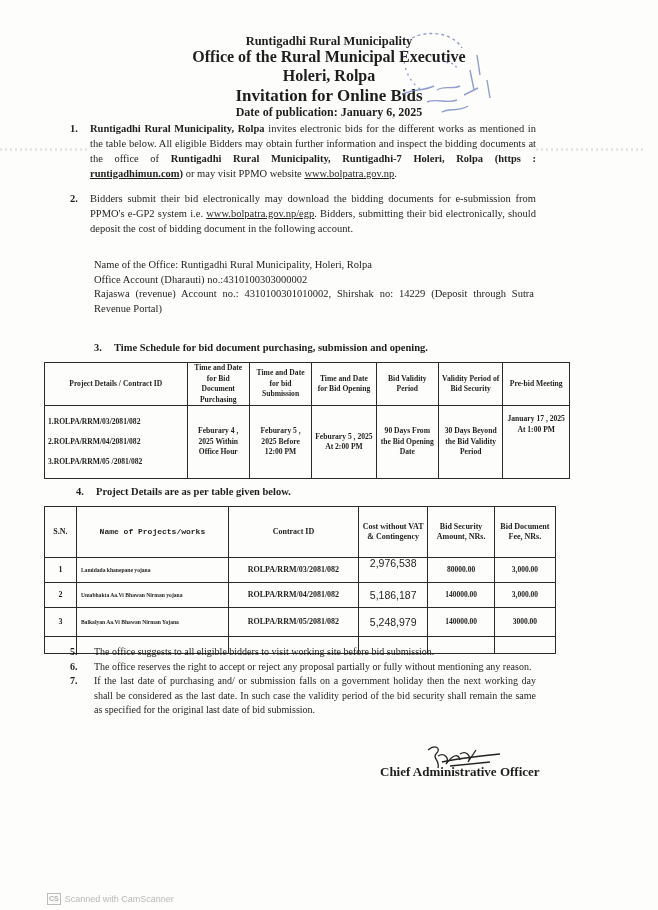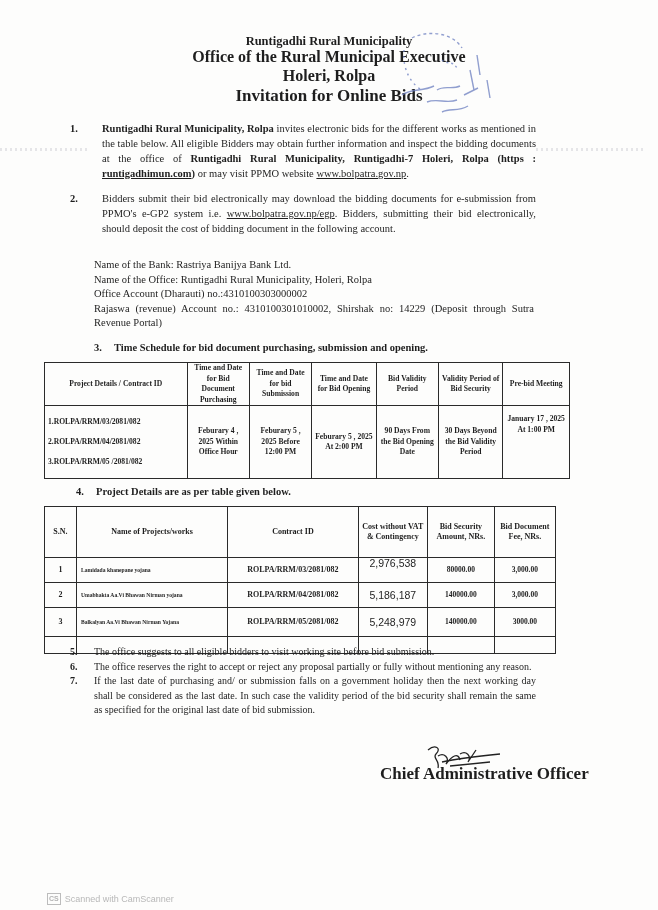--- a/index.html
+++ b/index.html
@@ -18,21 +18,21 @@
   .h4 { font-size: 17px; margin-top: 1px; }
   .h5 { font-size: 12px; }
 
   .stamp {
     position: absolute; left: 382px; top: 30px; width: 115px; height: 88px;
     pointer-events: none;
   }
 
   .para { position: absolute; left: 74px; width: 462px; font-size: 10.5px; line-height: 15px; }
   .para .num { position: absolute; left: -4px; font-weight: bold; }
-  .para .txt { margin-left: 28px; text-align: justify; }
+  .para .txt { margin-left: 16px; text-align: justify; }
   .b { font-weight: bold; }
   .u { text-decoration: underline; }
 
   .bank { position: absolute; left: 94px; top: 258px; width: 440px; font-size: 10.5px; line-height: 14.5px; }
   .bank div { text-align: justify; }
 
   .sec-title { position: absolute; left: 74px; font-size: 10.5px; font-weight: bold; }
   .sec-title .num { display: inline-block; width: 20px; }
 
   table { border-collapse: collapse; position: absolute; font-weight: bold; }
@@ -49,40 +49,41 @@
   #t2 td.name { text-align: left; font-size: 5.6px; line-height: 8px; padding-left: 4px; }
   #t2 td.cost { font-family: "Liberation Sans", sans-serif; font-weight: normal; font-size: 10.5px; }
   #t2 td.num8 { font-size: 7.5px; }
   #t2 tr.empty td { height: 16px; }
 
   .list2 { position: absolute; left: 74px; top: 645px; width: 462px; font-size: 10px; line-height: 14.5px; }
   .list2 .item { position: relative; padding-left: 20px; text-align: justify; }
   .list2 .item .num { position: absolute; left: -4px; font-weight: bold; }
 
   .sign { position: absolute; left: 380px; top: 742px; width: 160px; height: 42px; }
-  .sign-title { position: absolute; left: 380px; top: 764px; font-size: 17px; font-weight: bold; }
+  .sign-title { position: absolute; left: 380px; top: 764px; font-size: 13px; font-weight: bold; }
 
   .cs { position: absolute; left: 2px; top: 893px; font-family: "Liberation Sans", sans-serif; font-size: 9px; color: #b8b8b8; display: flex; align-items: center; padding-left: 45px; }
   .cs .logo { border: 1px solid #bcbcbc; font-size: 7px; padding: 0 1px; margin-right: 4px; font-weight: bold; color: #b4b4b4; line-height: 10px; }
 
   .smudge { position: absolute; background: repeating-linear-gradient(90deg, rgba(120,120,140,0.18) 0 2px, transparent 2px 5px); height: 3px; }
 </style>
 </head>
 <body>
 
 <div class="page">
 
   <div class="smudge" style="left:0; top:148px; width:90px;"></div>
   <div class="smudge" style="left:536px; top:148px; width:110px;"></div>
 
   <div class="header">
     <div class="h-line h1">Runtigadhi Rural Municipality</div>
     <div class="h-line h2">Office of the Rural Municipal Executive</div>
     <div class="h-line h3">Holeri, Rolpa</div>
     <div class="h-line h4">Invitation for Online Bids</div>
+    <div class="h-line h5">Date of publication: January 6, 2025</div>
   </div>
 
   <svg class="stamp" viewBox="0 0 115 88">
     <g fill="none" stroke="#6c7fc0" stroke-width="1.4" opacity="0.75">
       <path d="M30 8 C 45 0, 70 2, 80 18" stroke-dasharray="3 3"></path>
       <path d="M22 20 C 20 40, 30 55, 40 60" stroke-dasharray="2 4"></path>
       <path d="M95 25 L 98 45"></path>
       <path d="M88 40 L 92 60"></path>
       <path d="M105 50 L 108 68"></path>
       <path d="M20 65 C 30 58, 40 62, 52 56"></path>
@@ -102,21 +103,20 @@
   </div>
 
   <div class="para" style="top:191px;">
     <span class="num">2.</span>
     <div class="txt">
       <span>Bidders submit their bid electronically may download the bidding documents for e-submission from PPMO's e-GP2   system i.e. </span><a class="u" style="color:inherit;">www.bolpatra.gov.np/egp</a><span>. Bidders, submitting their bid electronically, should deposit the cost of bidding document in the following account.</span>
     </div>
   </div>
 
   <div class="bank">
-    <div>Name of the Bank: Rastriya Banijya Bank Ltd.</div>
     <div>Name of the Office: Runtigadhi Rural Municipality, Holeri, Rolpa</div>
     <div>Office Account (Dharauti) no.:4310100303000002</div>
     <div>Rajaswa (revenue) Account no.: 4310100301010002, Shirshak no: 14229 (Deposit through Sutra Revenue Portal)</div>
   </div>
 
   <div class="sec-title" style="top:342px;margin-left:20px;">
     <span class="num">3.</span><span>Time Schedule for bid document purchasing, submission and opening.</span>
   </div>
 
   <table id="t1">
@@ -147,21 +147,21 @@
     </table>
 
   <div class="sec-title" style="top:486px; left:76px;">
     <span class="num">4.</span><span>Project Details are as per table given below.</span>
   </div>
 
   <table id="t2">
     <tbody>
         <tr>
       <th style="width:28px; vertical-align:bottom; padding-bottom:20px;">S.N.</th>
-      <th style="width:154px;">Name of Projects/works</th>
+      <th style="width:154px;font-family:Liberation Mono, monospace;">Name of Projects/works</th>
       <th style="width:128px;">Contract ID</th>
       <th style="width:66px;border-radius:15px;">Cost without VAT &amp; Contingency</th>
       <th style="width:64px;">Bid Security Amount, NRs.</th>
       <th style="width:58px;">Bid Document Fee, NRs.</th>
     </tr>
     <tr>
       <td>1</td>
       <td class="name">Lamidada khanepane yojana</td>
       <td>ROLPA/RRM/03/2081/082</td>
       <td class="cost" style="vertical-align:top;">2,976,538</td>

